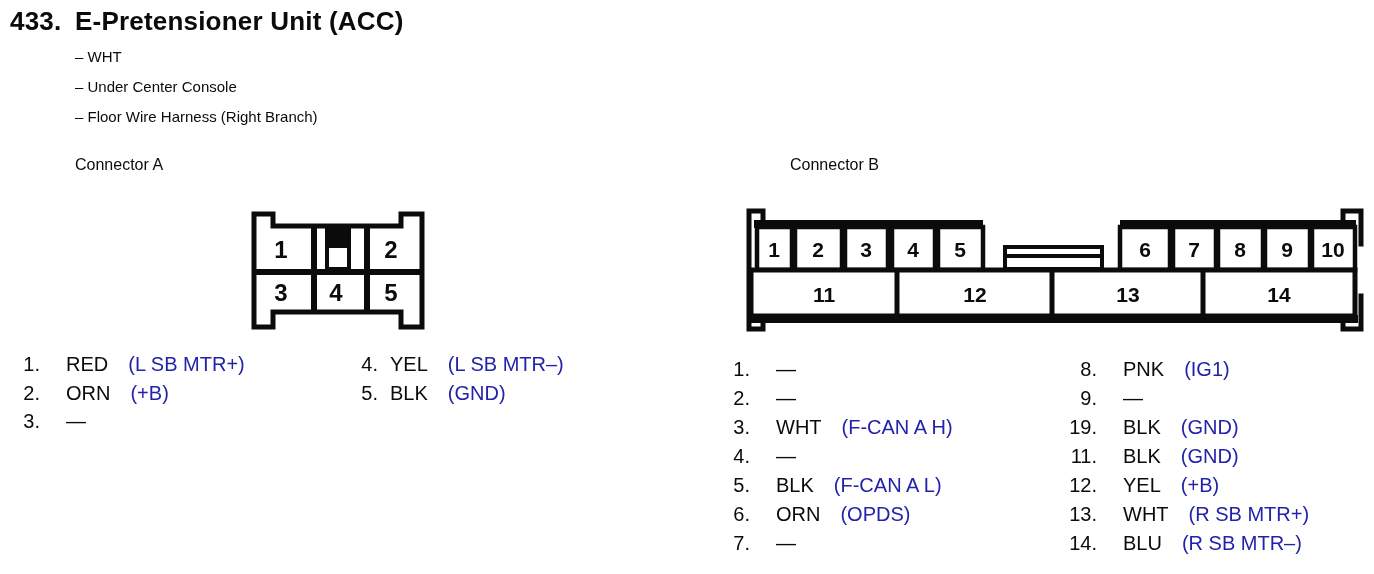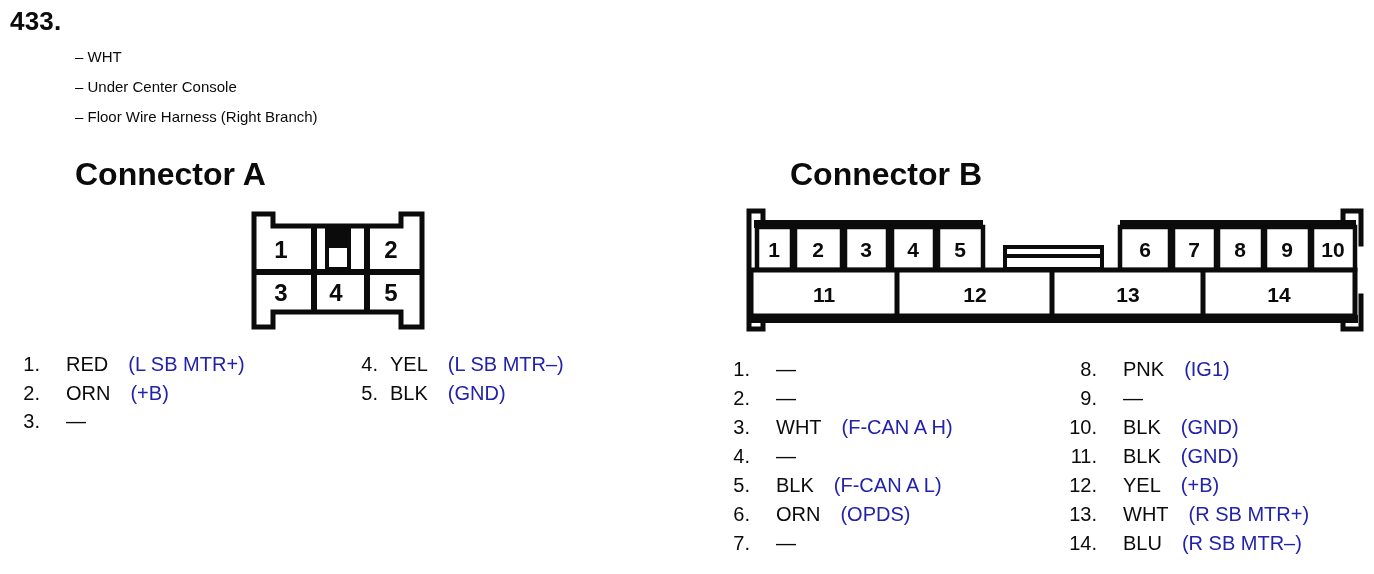--- a/index.html
+++ b/index.html
@@ -4,39 +4,40 @@
 <style>
   html,body{margin:0;padding:0;background:#fff;}
   .canvas{
     position:relative;width:1374px;height:574px;background:#fff;
     font-family:"Liberation Sans",sans-serif;color:#0b0b0b;overflow:hidden;
   }
   .abs{position:absolute;}
   .title-row{display:flex;font-size:26px;font-weight:bold;letter-spacing:.2px;}
   .title-num{width:65px;}
   .details div{font-size:15px;line-height:30px;}
-  .conn-heading{font-size:32px;font-weight:bold;}
+  .conn-heading{font-size:16px;font-weight:normal;}
   .pinlist .pinrow{display:flex;white-space:pre;font-size:20px;}
   .pinlist .pnum{text-align:right;flex:0 0 auto;}
   .pinlist .pcolor{margin-left:26px;}
   .pinlist .psignal{margin-left:20px;color:var(--blue,#2222aa);}
   .lh-a .pinrow{line-height:28.5px;}
   .lh-b .pinrow{line-height:29px;}
   .numw30 .pnum{width:30px;}
   .numw42 .pnum{width:42px;}
   .col-a2 .pcolor{margin-left:12px;}
   svg text{font-family:"Liberation Sans",sans-serif;font-weight:bold;fill:#0b0b0b;}
 </style>
 </head>
 <body>
 
 <div class="canvas">
 
   <div class="abs title-row" style="left:10px;top:6px;">
     <span class="title-num">433.</span>
+    <span>E-Pretensioner Unit (ACC)</span>
   </div>
 
   <div class="abs details" style="left:75px;top:42px;">
       <div>– WHT</div>
       <div>– Under Center Console</div>
       <div>– Floor Wire Harness (Right Branch)</div>
     </div>
 
   <div class="abs conn-heading" style="left:75px;top:156px;">Connector A</div>
 
@@ -174,21 +175,21 @@
       <span class="pnum">8.</span>
       <span class="pcolor">PNK</span>
       <span class="psignal">(IG1)</span>
     </div>
       <div class="pinrow">
       <span class="pnum">9.</span>
       <span class="pcolor">—</span>
       <span class="psignal"></span>
     </div>
       <div class="pinrow">
-      <span class="pnum">10.</span>
+      <span class="pnum">19.</span>
       <span class="pcolor">BLK</span>
       <span class="psignal">(GND)</span>
     </div>
       <div class="pinrow">
       <span class="pnum">11.</span>
       <span class="pcolor">BLK</span>
       <span class="psignal">(GND)</span>
     </div>
       <div class="pinrow">
       <span class="pnum">12.</span>

